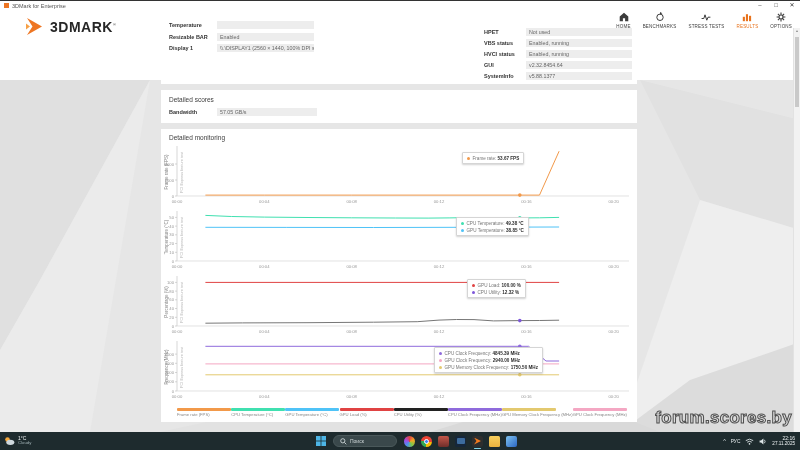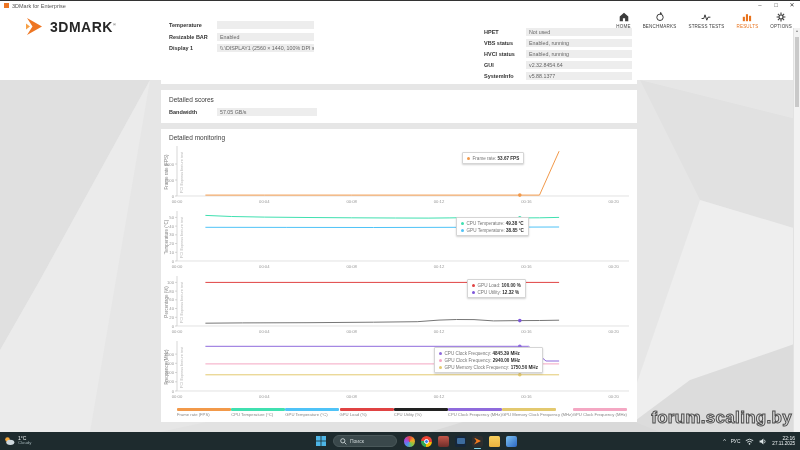--- a/index.html
+++ b/index.html
@@ -412,21 +412,21 @@
           </div>
           <div class="lg-item">
             <span class="lg-bar" style="background:#f4a7c3"></span>
             <span class="lg-label">GPU Clock Frequency (MHz)</span>
           </div>
         </div>
     </div>
 
   </div>
 
-  <div class="watermark">forum.scaling.by</div>
+  <div class="watermark">forum.scores.by</div>
 
   <div class="taskbar">
     <div class="weather">
       <svg width="11" height="10">
           <circle cx="3.5" cy="3.5" r="2.3" fill="#f6a83c"></circle>
           <ellipse cx="6.3" cy="6.3" rx="4" ry="2.6" fill="#cfd8dd"></ellipse>
         </svg>
       <div class="w-text">
         <span class="w-temp">1°C</span>
         <span class="w-desc">Cloudy</span>

